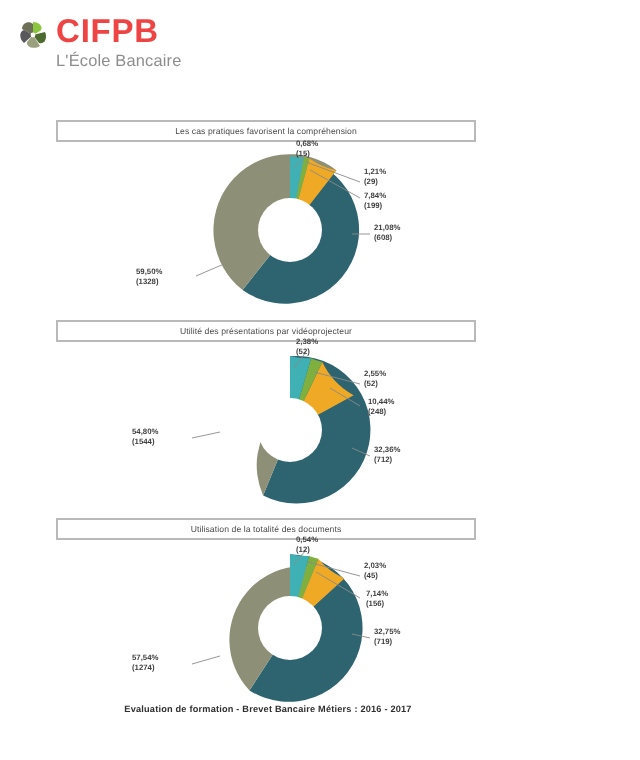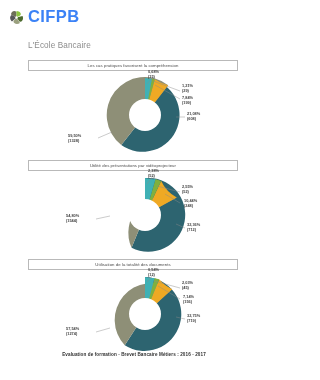--- a/index.html
+++ b/index.html
@@ -13,24 +13,24 @@
   }
   .page{position:relative;width:268px;height:380px;}
 
   
   .header{position:absolute;left:0;top:0;width:268px;height:52px;}
   .logo-wrap{position:absolute;left:8px;top:8px;display:flex;align-items:flex-start;}
   .logo-mark{width:17px;height:17px;margin-right:3px;margin-top:1px;flex:0 0 auto;}
   .logo-text{display:flex;flex-direction:column;line-height:1;}
   .logo-title{
     font-size:16.5px;font-weight:bold;letter-spacing:0.4px;
-    color:#3b82f6;font-family:"Liberation Sans",sans-serif;
+    color:#ef4444;font-family:"Liberation Sans",sans-serif;
   }
   .logo-sub{
-    font-size:8.2px;color:#8d8d8d;margin-top:17px;letter-spacing:0.1px;
+    font-size:8.2px;color:#8d8d8d;margin-top:2px;letter-spacing:0.1px;
     font-family:"Liberation Sans",sans-serif;
   }
 
   
   .chart-block{position:absolute;left:28px;width:212px;}
   #block1{top:60px;height:98px;}
   #block2{top:160px;height:98px;}
   #block3{top:259px;height:98px;}
 
   .chart-title-box{

